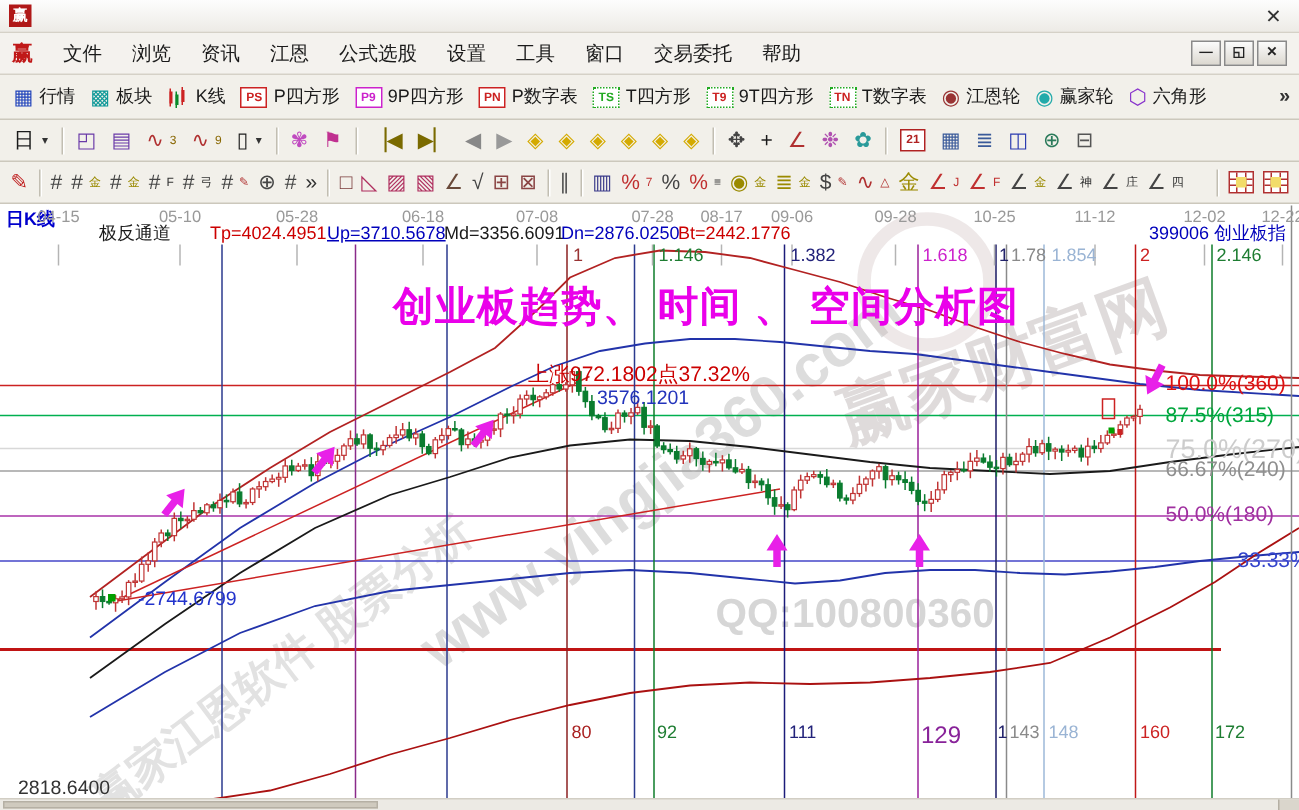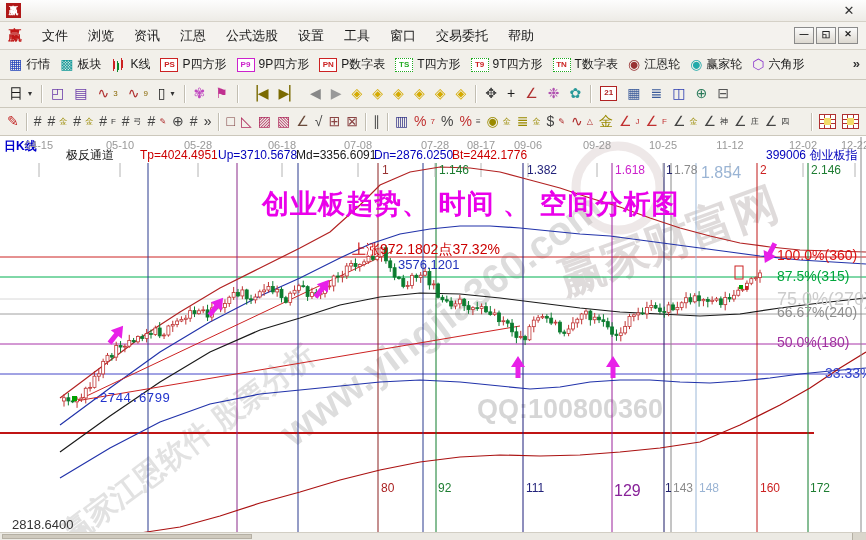--- a/index.html
+++ b/index.html
@@ -757,43 +757,43 @@
         <div class="ctext" style="left: 435px; top: 3px; font-size: 11px; color: rgb(153, 153, 153); transform: translateX(-50%); transform-origin: 0px 50%;">07-28</div>
         <div class="ctext" style="left: 481px; top: 3px; font-size: 11px; color: rgb(153, 153, 153); transform: translateX(-50%); transform-origin: 0px 50%;">08-17</div>
         <div class="ctext" style="left: 528px; top: 3px; font-size: 11px; color: rgb(153, 153, 153); transform: translateX(-50%); transform-origin: 0px 50%;">09-06</div>
         <div class="ctext" style="left: 597px; top: 3px; font-size: 11px; color: rgb(153, 153, 153); transform: translateX(-50%); transform-origin: 0px 50%;">09-28</div>
         <div class="ctext" style="left: 663px; top: 3px; font-size: 11px; color: rgb(153, 153, 153); transform: translateX(-50%); transform-origin: 0px 50%;">10-25</div>
         <div class="ctext" style="left: 730px; top: 3px; font-size: 11px; color: rgb(153, 153, 153); transform: translateX(-50%); transform-origin: 0px 50%;">11-12</div>
         <div class="ctext" style="left: 803px; top: 3px; font-size: 11px; color: rgb(153, 153, 153); transform: translateX(-50%); transform-origin: 0px 50%;">12-02</div>
         <div class="ctext" style="left: 855px; top: 3px; font-size: 11px; color: rgb(153, 153, 153); transform: translateX(-50%); transform-origin: 0px 50%;">12-22</div>
         <div class="ctext" style="left: 66px; top: 13px; font-size: 12px; color: rgb(26, 26, 26);">极反通道</div>
         <div class="ctext" style="left: 140px; top: 13px; font-size: 12px; color: rgb(204, 0, 0);">Tp=4024.4951</div>
-        <div class="ctext" style="left: 218px; top: 13px; font-size: 12px; color: rgb(0, 0, 187);">Up=3710.5678</div>
+        <div class="ctext" style="left: 218px; top: 13px; font-size: 12px; color: rgb(0, 0, 187); text-decoration: underline;">Up=3710.5678</div>
         <div class="ctext" style="left: 296px; top: 13px; font-size: 12px; color: rgb(26, 26, 26);">Md=3356.6091</div>
         <div class="ctext" style="left: 374px; top: 13px; font-size: 12px; color: rgb(0, 0, 187);">Dn=2876.0250</div>
         <div class="ctext" style="left: 452px; top: 13px; font-size: 12px; color: rgb(204, 0, 0);">Bt=2442.1776</div>
         <div class="ctext" style="left: 766px; top: 13px; font-size: 12px; color: rgb(0, 0, 187);">399006 创业板指</div>
         <div class="ctext" style="left: 262px; top: 54px; font-size: 27px; color: rgb(234, 0, 234); font-weight: 700; letter-spacing: 1px;">创业板趋势、 时间 、 空间分析图</div>
         <div class="ctext" style="left: 352px; top: 106px; font-size: 14px; color: rgb(204, 0, 0); font-weight: 400;">上涨972.1802点37.32%</div>
         <div class="ctext" style="left: 398px; top: 122px; font-size: 13px; color: rgb(34, 51, 187);">3576.1201</div>
-        <div class="ctext" style="left: 92px; top: 256px; font-size: 13px; color: rgb(34, 51, 204); font-family: Liberation Mono, monospace;">-2744.6799</div>
+        <div class="ctext" style="left: 92px; top: 256px; font-size: 13px; color: rgb(34, 51, 204);">-2744.6799</div>
         <div class="ctext" style="left: 12px; top: 382px; font-size: 13px; color: rgb(51, 51, 51);">2818.6400</div>
         <div class="ctext" style="left: 777px; top: 112px; font-size: 14px; color: rgb(221, 17, 17);">100.0%(360)</div>
         <div class="ctext" style="left: 777px; top: 133px; font-size: 14px; color: rgb(0, 166, 60);">87.5%(315)</div>
         <div class="ctext" style="left: 777px; top: 154px; font-size: 18px; color: rgb(204, 204, 204);">75.0%(270)</div>
         <div class="ctext" style="left: 777px; top: 169px; font-size: 14px; color: rgb(143, 143, 143);">66.67%(240)</div>
         <div class="ctext" style="left: 777px; top: 199px; font-size: 14px; color: rgb(160, 48, 160);">50.0%(180)</div>
         <div class="ctext" style="left: 777px; top: 230px; font-size: 14px; color: rgb(51, 68, 204); margin-left: 48px;">33.33%(120)</div>
         <div class="ctext" style="left: 382px; top: 28px; font-size: 12px; color: rgb(153, 51, 51);">1</div>
         <div class="ctext" style="left: 439px; top: 28px; font-size: 12px; color: rgb(30, 125, 50);">1.146</div>
         <div class="ctext" style="left: 527px; top: 28px; font-size: 12px; color: rgb(34, 34, 122);">1.382</div>
         <div class="ctext" style="left: 615px; top: 28px; font-size: 12px; color: rgb(204, 34, 204);">1.618</div>
         <div class="ctext" style="left: 666px; top: 28px; font-size: 12px; color: rgb(34, 34, 106);">1</div>
         <div class="ctext" style="left: 674px; top: 28px; font-size: 12px; color: rgb(138, 138, 138);">1.78</div>
-        <div class="ctext" style="left: 701px; top: 28px; font-size: 16px; color: rgb(154, 180, 212); text-align: center;">1.854</div>
+        <div class="ctext" style="left: 701px; top: 28px; font-size: 12px; color: rgb(154, 180, 212); text-align: center;">1.854</div>
         <div class="ctext" style="left: 760px; top: 28px; font-size: 12px; color: rgb(204, 34, 34);">2</div>
         <div class="ctext" style="left: 811px; top: 28px; font-size: 12px; color: rgb(30, 125, 50);">2.146</div>
         <div class="ctext" style="left: 381px; top: 346px; font-size: 12px; color: rgb(170, 34, 34);">80</div>
         <div class="ctext" style="left: 438px; top: 346px; font-size: 12px; color: rgb(30, 125, 50);">92</div>
         <div class="ctext" style="left: 526px; top: 346px; font-size: 12px; color: rgb(34, 34, 122);">111</div>
         <div class="ctext" style="left: 614px; top: 346px; font-size: 16px; color: rgb(136, 34, 153);">129</div>
         <div class="ctext" style="left: 665px; top: 346px; font-size: 12px; color: rgb(34, 34, 106);">1</div>
         <div class="ctext" style="left: 673px; top: 346px; font-size: 12px; color: rgb(138, 138, 138);">143</div>
         <div class="ctext" style="left: 699px; top: 346px; font-size: 12px; color: rgb(154, 180, 212);">148</div>
         <div class="ctext" style="left: 760px; top: 346px; font-size: 12px; color: rgb(204, 34, 34);">160</div>

